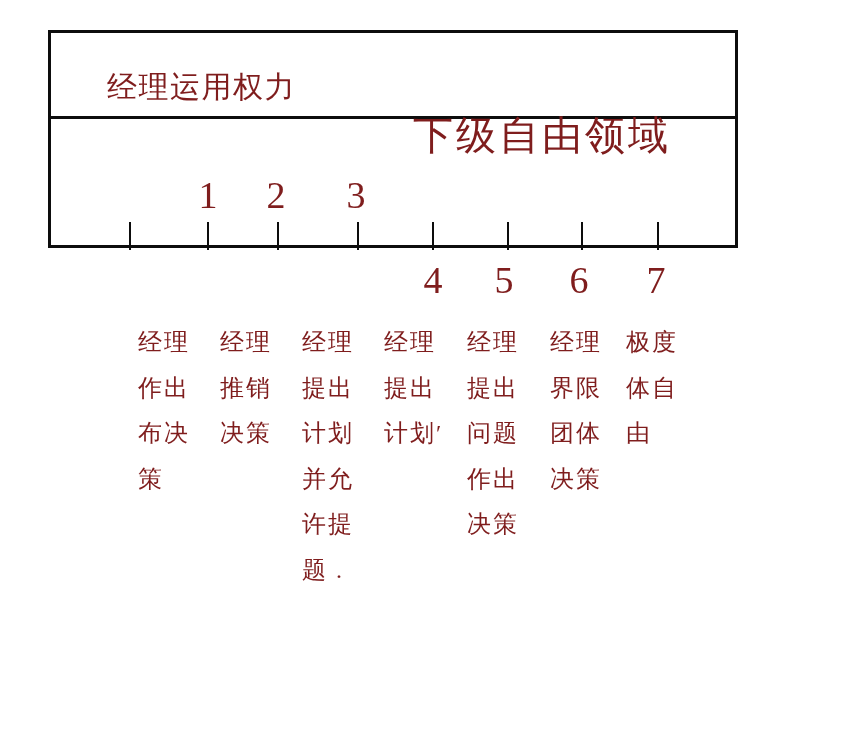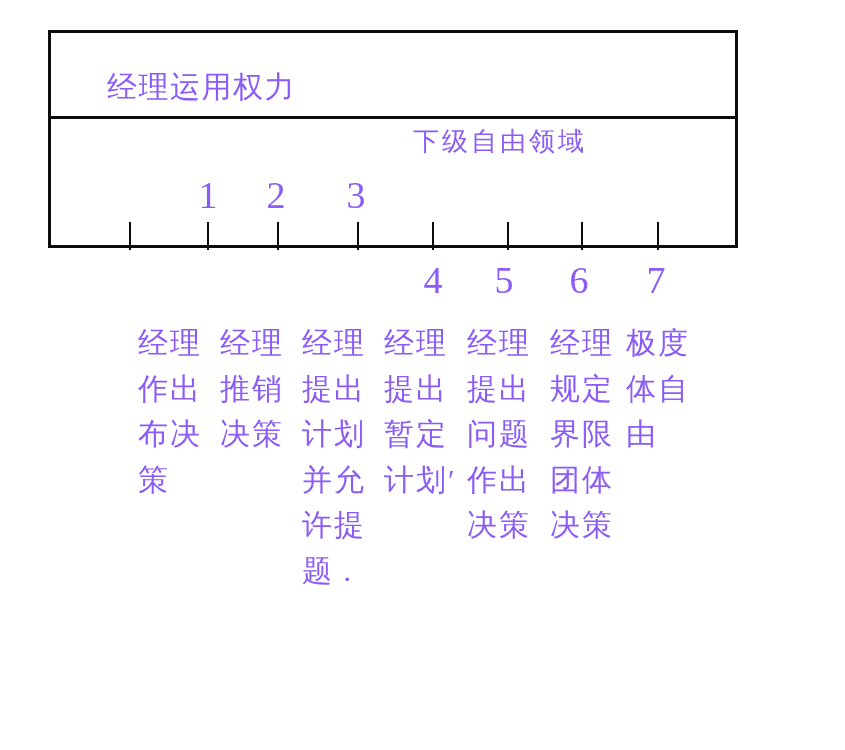--- a/index.html
+++ b/index.html
@@ -6,21 +6,21 @@
     margin: 0;
     padding: 0;
     background: #ffffff;
   }
   #canvas {
     position: relative;
     width: 764px;
     height: 750px;
     background: #ffffff;
     font-family: "Liberation Serif", serif;
-    color: #8b5cf6;
+    color: #7f1d1d;
     overflow: hidden;
   }
   
   .box {
     position: absolute;
     left: 48px;
     top: 30px;
     width: 690px;
     height: 218px;
     border: 3px solid #0d0d0d;
@@ -40,22 +40,22 @@
     left: 107px;
     top: 72px;
     font-size: 30px;
     letter-spacing: 1.5px;
     line-height: 1;
     white-space: nowrap;
   }
   .freedom-label {
     position: absolute;
     left: 413px;
-    top: 129px;
-    font-size: 26px;
+    top: 116px;
+    font-size: 40px;
     letter-spacing: 3px;
     line-height: 1;
     white-space: nowrap;
   }
   .tick {
     position: absolute;
     top: 222px;
     width: 2px;
     height: 28px;
     background: #0d0d0d;
@@ -66,21 +66,21 @@
     line-height: 1;
     transform: translateX(-50%);
     font-family: "Liberation Serif", serif;
   }
   .scale-number.above { top: 176px; }
   .scale-number.below { top: 261px; }
   .style-column {
     position: absolute;
     top: 320px;
     width: 72px;
-    font-size: 30px;
+    font-size: 24px;
     line-height: 45.5px;
     letter-spacing: 2px;
     white-space: nowrap;
   }
   .column-line {
     height: 45.5px;
   }
 </style>
 </head>
 <body>
@@ -130,33 +130,31 @@
         <div class="column-line">经理</div>
         <div class="column-line">提出</div>
         <div class="column-line">计划</div>
         <div class="column-line">并允</div>
         <div class="column-line">许提</div>
         <div class="column-line">题 .</div>
       </div>
       <div class="style-column" style="left: 384px;">
         <div class="column-line">经理</div>
         <div class="column-line">提出</div>
-        <div class="column-line">暂定</div>
         <div class="column-line">计划′</div>
       </div>
       <div class="style-column" style="left: 467px;">
         <div class="column-line">经理</div>
         <div class="column-line">提出</div>
         <div class="column-line">问题</div>
         <div class="column-line">作出</div>
         <div class="column-line">决策</div>
       </div>
       <div class="style-column" style="left: 550px;">
         <div class="column-line">经理</div>
-        <div class="column-line">规定</div>
         <div class="column-line">界限</div>
         <div class="column-line">团体</div>
         <div class="column-line">决策</div>
       </div>
       <div class="style-column" style="left: 626px;">
         <div class="column-line">极度</div>
         <div class="column-line">体自</div>
         <div class="column-line">由</div>
       </div>
     </div>

